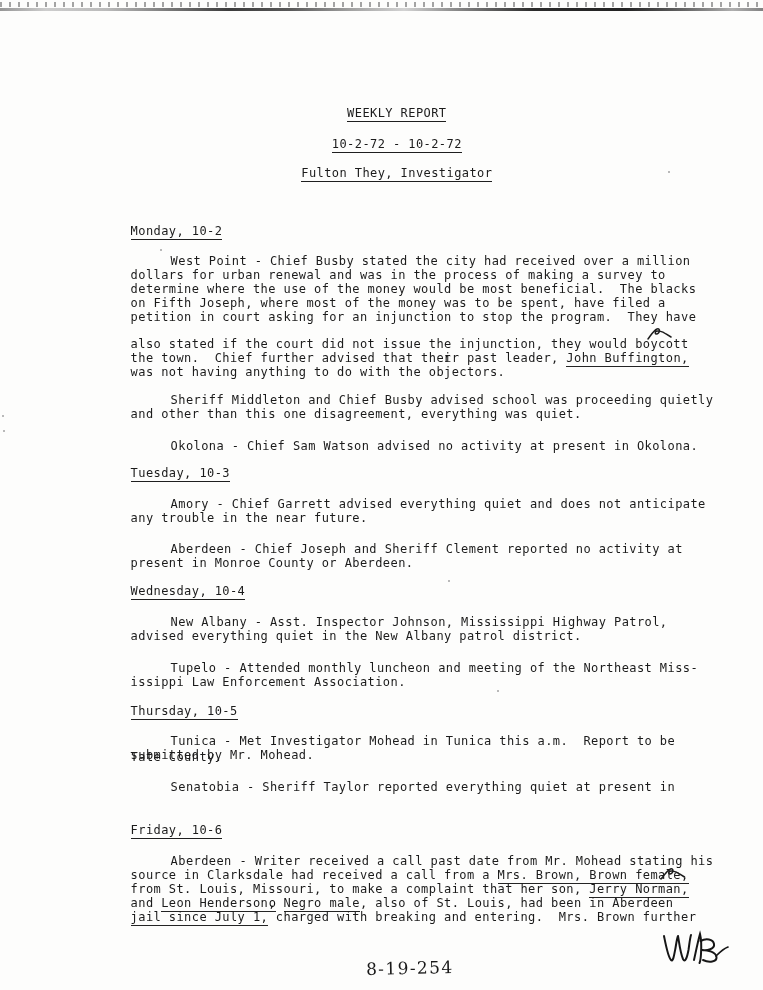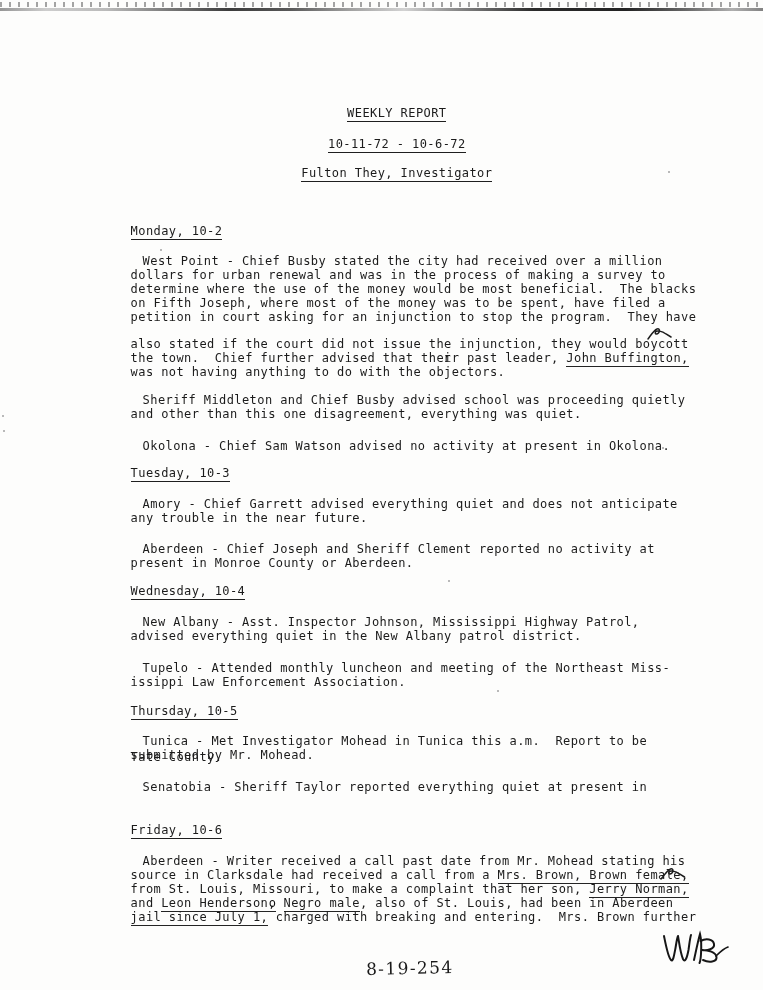--- a/index.html
+++ b/index.html
@@ -78,21 +78,21 @@
   
   .day-head {
     left: 100px;
   }
   .day-head span.u {
     border-bottom: 1.3px solid #1f1f1f;
     padding-bottom: 1px;
   }
 
   .body-line { left: 100px; }
-  .body-line.indent { left: 112px; }
+  .body-line.indent { left: 140px; }
 
   
   .nm {
     border-bottom: 1.1px solid #242424;
     padding-bottom: 0.5px;
   }
 
   
   .overstrike {
     position: relative;
@@ -151,21 +151,21 @@
   <div class="speck" style="left:497px;top:690px;"></div>
   <div class="speck" style="left:448px;top:580px;"></div>
 </div>
 
 <div id="typescript">
 
   <div class="line title-line" style="top:92px;">
     <span class="u">WEEKLY REPORT</span>
   </div>
   <div class="line title-line" style="top:123px;">
-    <span class="u">10-11-72 - 10-6-72</span>
+    <span class="u">10-2-72 - 10-2-72</span>
   </div>
   <div class="line title-line" style="top:152px;">
     <span class="u">Fulton They, Investigator</span>
   </div>
 
   <div class="line day-head" style="top:210px;">
     <span class="u">Monday, 10-2</span>
   </div>
 
   <div class="line body-line indent" style="top:240px;">

